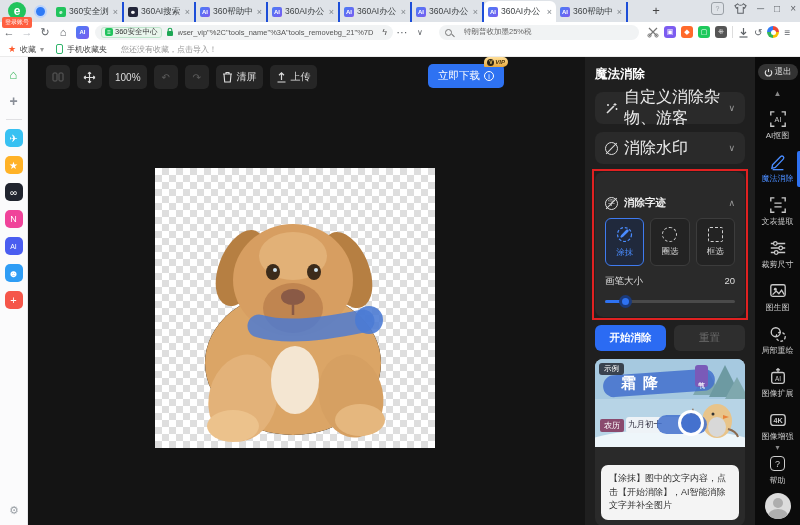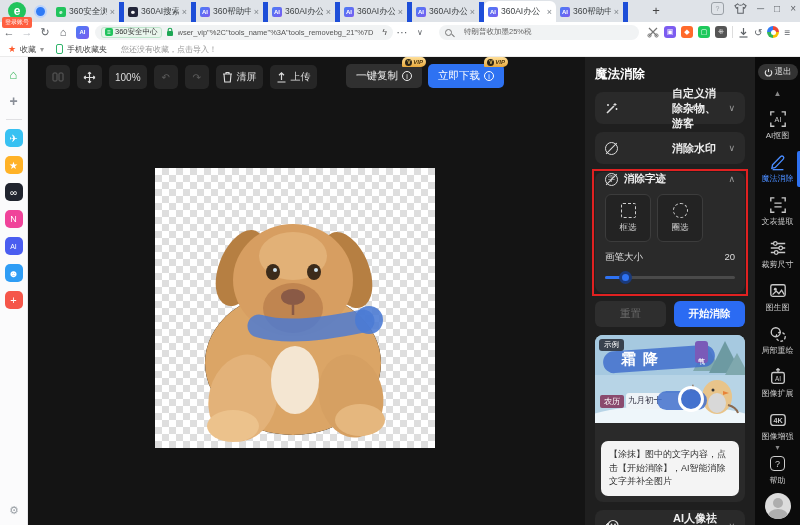--- a/index.html
+++ b/index.html
@@ -5,21 +5,21 @@
   * { margin:0; padding:0; box-sizing:border-box; font-family:"Liberation Sans","DejaVu Sans",sans-serif; }
   html,body { width:800px; height:525px; overflow:hidden; background:#141414; }
   #root { position:relative; width:800px; height:525px; }
 
   
   .tabbar { position:absolute; left:0; top:0; width:800px; height:22px; background:#dfe3e8; display:flex; align-items:flex-end; }
   .logo-e { position:absolute; left:8px; top:2px; width:18px; height:18px; border-radius:50%; background:#21c45d; color:#fff; font-weight:bold; font-size:12px; display:flex; align-items:center; justify-content:center; }
   .login-badge { position:absolute; left:2px; top:17px; background:#ff5f40; color:#fff; font-size:6px; padding:1px 3px; border-radius:2px; z-index:5; }
   .pinned-dot { position:absolute; left:34px; top:5px; width:13px; height:13px; border-radius:50%; background:#2f7bf6; border:2px solid #bcd4fb; }
   .tabstrip { position:absolute; left:52px; top:0; height:22px; display:flex; align-items:flex-end; }
-  .tab { width:72px; height:20px; display:flex; align-items:center; gap:3px; padding:0 4px; font-size:8.5px; color:#3c4043; border-right:5px solid #1d4ed8; cursor:pointer; }
+  .tab { width:72px; height:20px; display:flex; align-items:center; gap:3px; padding:0 4px; font-size:8.5px; color:#3c4043; border-right:2px solid #1d4ed8; cursor:pointer; }
   .tab.active { background:#fff; border-radius:6px 6px 0 0; height:21px; border-right:none; }
   .tab .favicon { width:10px; height:10px; border-radius:2px; font-size:6px; font-weight:bold; color:#fff; display:flex; align-items:center; justify-content:center; flex:none; }
   .fav-e { background:#21c45d; border-radius:50%; }
   .fav-ai { background:linear-gradient(135deg,#4a7df5,#7a5cf0); }
   .fav-chat { background:#23263a; border-radius:50%; }
   .tab .lbl { overflow:hidden; white-space:nowrap; flex:1; }
   .tab .x { color:#80868b; font-size:9px; }
   .newtab { position:absolute; left:648px; top:3px; width:16px; height:16px; font-size:13px; color:#444; text-align:center; line-height:15px; cursor:pointer; }
   .winctl { position:absolute; right:4px; top:2px; display:flex; gap:10px; align-items:center; color:#5f6368; font-size:10px; }
   .winctl span { cursor:pointer; }
@@ -76,26 +76,26 @@
   .canvas { position:absolute; left:127px; top:111px; width:280px; height:280px;
     background-color:#fff;
     background-image:linear-gradient(45deg,#dedede 25%,transparent 25%,transparent 75%,#dedede 75%),linear-gradient(45deg,#dedede 25%,transparent 25%,transparent 75%,#dedede 75%);
     background-size:14px 14px; background-position:0 0,7px 7px; }
   .canvas svg { position:absolute; inset:0; }
 
   
   .panel { position:absolute; left:585px; top:57px; width:170px; height:468px; background:#1f1f1f; padding:9px 10px; overflow:hidden; }
   .p-title { color:#fff; font-size:12.5px; font-weight:bold; margin-bottom:9px; }
   .card { background:#2a2a2a; border-radius:8px; padding:0 10px; height:32px; display:flex; align-items:center; gap:6px; margin-bottom:8px; cursor:pointer; }
-  .card .cl { color:#eee; font-size:11px; font-weight:bold; flex:1;margin-left:48px; }
+  .card .cl { color:#eee; font-size:16px; font-weight:normal; flex:1; }
   .chev { color:#9a9a9a; font-size:9px; }
   .circle-ic { width:13px; height:13px; border:1.2px solid #ddd; border-radius:50%; position:relative; color:#ddd; font-size:7px; display:flex; align-items:center; justify-content:center; flex:none; }
   .circle-ic::after { content:""; position:absolute; left:-2px; top:5.2px; width:15px; height:1.2px; background:#ddd; transform:rotate(-45deg); }
 
-  .hw-card { position:relative; background:#2a2a2a; border-radius:8px; padding:0 10px 10px; margin-bottom:8px; }
+  .hw-card { position:relative; background:#2a2a2a; border-radius:8px; padding:24px 10px 10px; margin-bottom:8px; }
   .annotation { position:absolute; inset:-3px; border:2px solid #e02121; pointer-events:none; z-index:4; }
   .hw-head { display:flex; align-items:center; gap:6px; margin-bottom:8px; cursor:pointer; }
   .hw-head .cl { color:#eee; font-size:10.5px; font-weight:bold; flex:1; }
   .tools { display:flex; gap:6px; margin-bottom:9px; }
   .tool { width:46px; height:48px; background:#232323; border:1px solid #3c3c3c; border-radius:6px; display:flex; flex-direction:column; align-items:center; justify-content:center; gap:4px; color:#cfcfcf; font-size:8.5px; cursor:pointer; }
   .tool.active { border-color:#3f7bf0; background:#20293c; color:#4a8cff; }
   .dash-sq { width:15px; height:15px; border:1.4px dashed #cfcfcf; border-radius:2px; }
   .dash-ci { width:15px; height:15px; border:1.4px dashed #cfcfcf; border-radius:50%; }
   .brush-row { display:flex; justify-content:space-between; color:#ddd; font-size:9.5px; margin-bottom:7px; }
   .slider { position:relative; height:12px; }
@@ -289,28 +289,20 @@
           <span>清屏</span>
         </div>
       <div class="ebtn">
           <svg width="11" height="12" viewBox="0 0 11 12">
             <path d="M5.5 9V2M3 4.2 5.5 1.8 8 4.2M1.5 11h8" fill="none" stroke="currentColor" stroke-width="1.2"></path>
           </svg>
           <span>上传</span>
         </div>
     </div>
     <div class="right-btns">
-      <div class="act-btn copy">
-        <span>一键复制</span>
-          <span class="info-i">i</span>
-        <span class="vip">
-            <span class="v">V</span>
-            <span class="t">VIP</span>
-          </span>
-      </div>
       <div class="act-btn download">
         <span>立即下载</span>
           <span class="info-i">i</span>
         <span class="vip">
             <span class="v">V</span>
             <span class="t">VIP</span>
           </span>
       </div>
     </div>
 
@@ -359,43 +351,50 @@
     </div>
 
     <div class="hw-card">
       <div class="annotation"></div>
       <div class="hw-head">
         <span class="circle-ic">字</span>
         <span class="cl">消除字迹</span>
         <span class="chev">∧</span>
       </div>
       <div class="tools" id="tools">
-          <div class="tool ">
-            <span class="dash-sq"></span>
-            <span>框选</span>
+          <div class="tool active">
+            <svg width="17" height="17" viewBox="0 0 18 18">
+              <circle cx="9" cy="9" r="7.4" fill="none" stroke="currentColor" stroke-width="1.3" stroke-dasharray="3 2"></circle>
+              <path d="M5.5 12.5c.8-.2 1.6-.4 2.1-1L13 6.2c.6-.6.6-1.5 0-2.1-.6-.6-1.5-.6-2.1 0L5.6 9.5c-.6.6-.8 1.4-1 2.2z" fill="currentColor"></path>
+            </svg>
+            <span>涂抹</span>
           </div>
           <div class="tool ">
             <span class="dash-ci"></span>
             <span>圈选</span>
           </div>
+          <div class="tool ">
+            <span class="dash-sq"></span>
+            <span>框选</span>
+          </div>
         </div>
       <div class="brush-row">
         <span>画笔大小</span>
         <span>20</span>
       </div>
       <div class="slider">
         <div class="track"></div>
           <div class="fill" id="sliderfill" style="width: 15%;"></div>
           <div class="thumb" id="sliderthumb" style="left: calc(15% - 6px);"></div>
       </div>
     </div>
 
     <div class="btn-row">
+      <div class="p-btn start">开始消除</div>
       <div class="p-btn reset">重置</div>
-      <div class="p-btn start">开始消除</div>
     </div>
 
     <div class="example">
       <div class="ex-img">
         <svg width="150" height="88" viewBox="0 0 150 88" style="position:absolute;inset:0;">
           <rect width="150" height="88" fill="#b7d4e6"></rect>
           <rect y="0" width="150" height="40" fill="#a6c9e0"></rect>
           <path d="M112 10l14 26h-28z" fill="#7fa8ae"></path>
           <path d="M130 6l16 32h-32z" fill="#6d9aa2"></path>
           <path d="M142 18l12 22h-24z" fill="#7fa8ae"></path>

